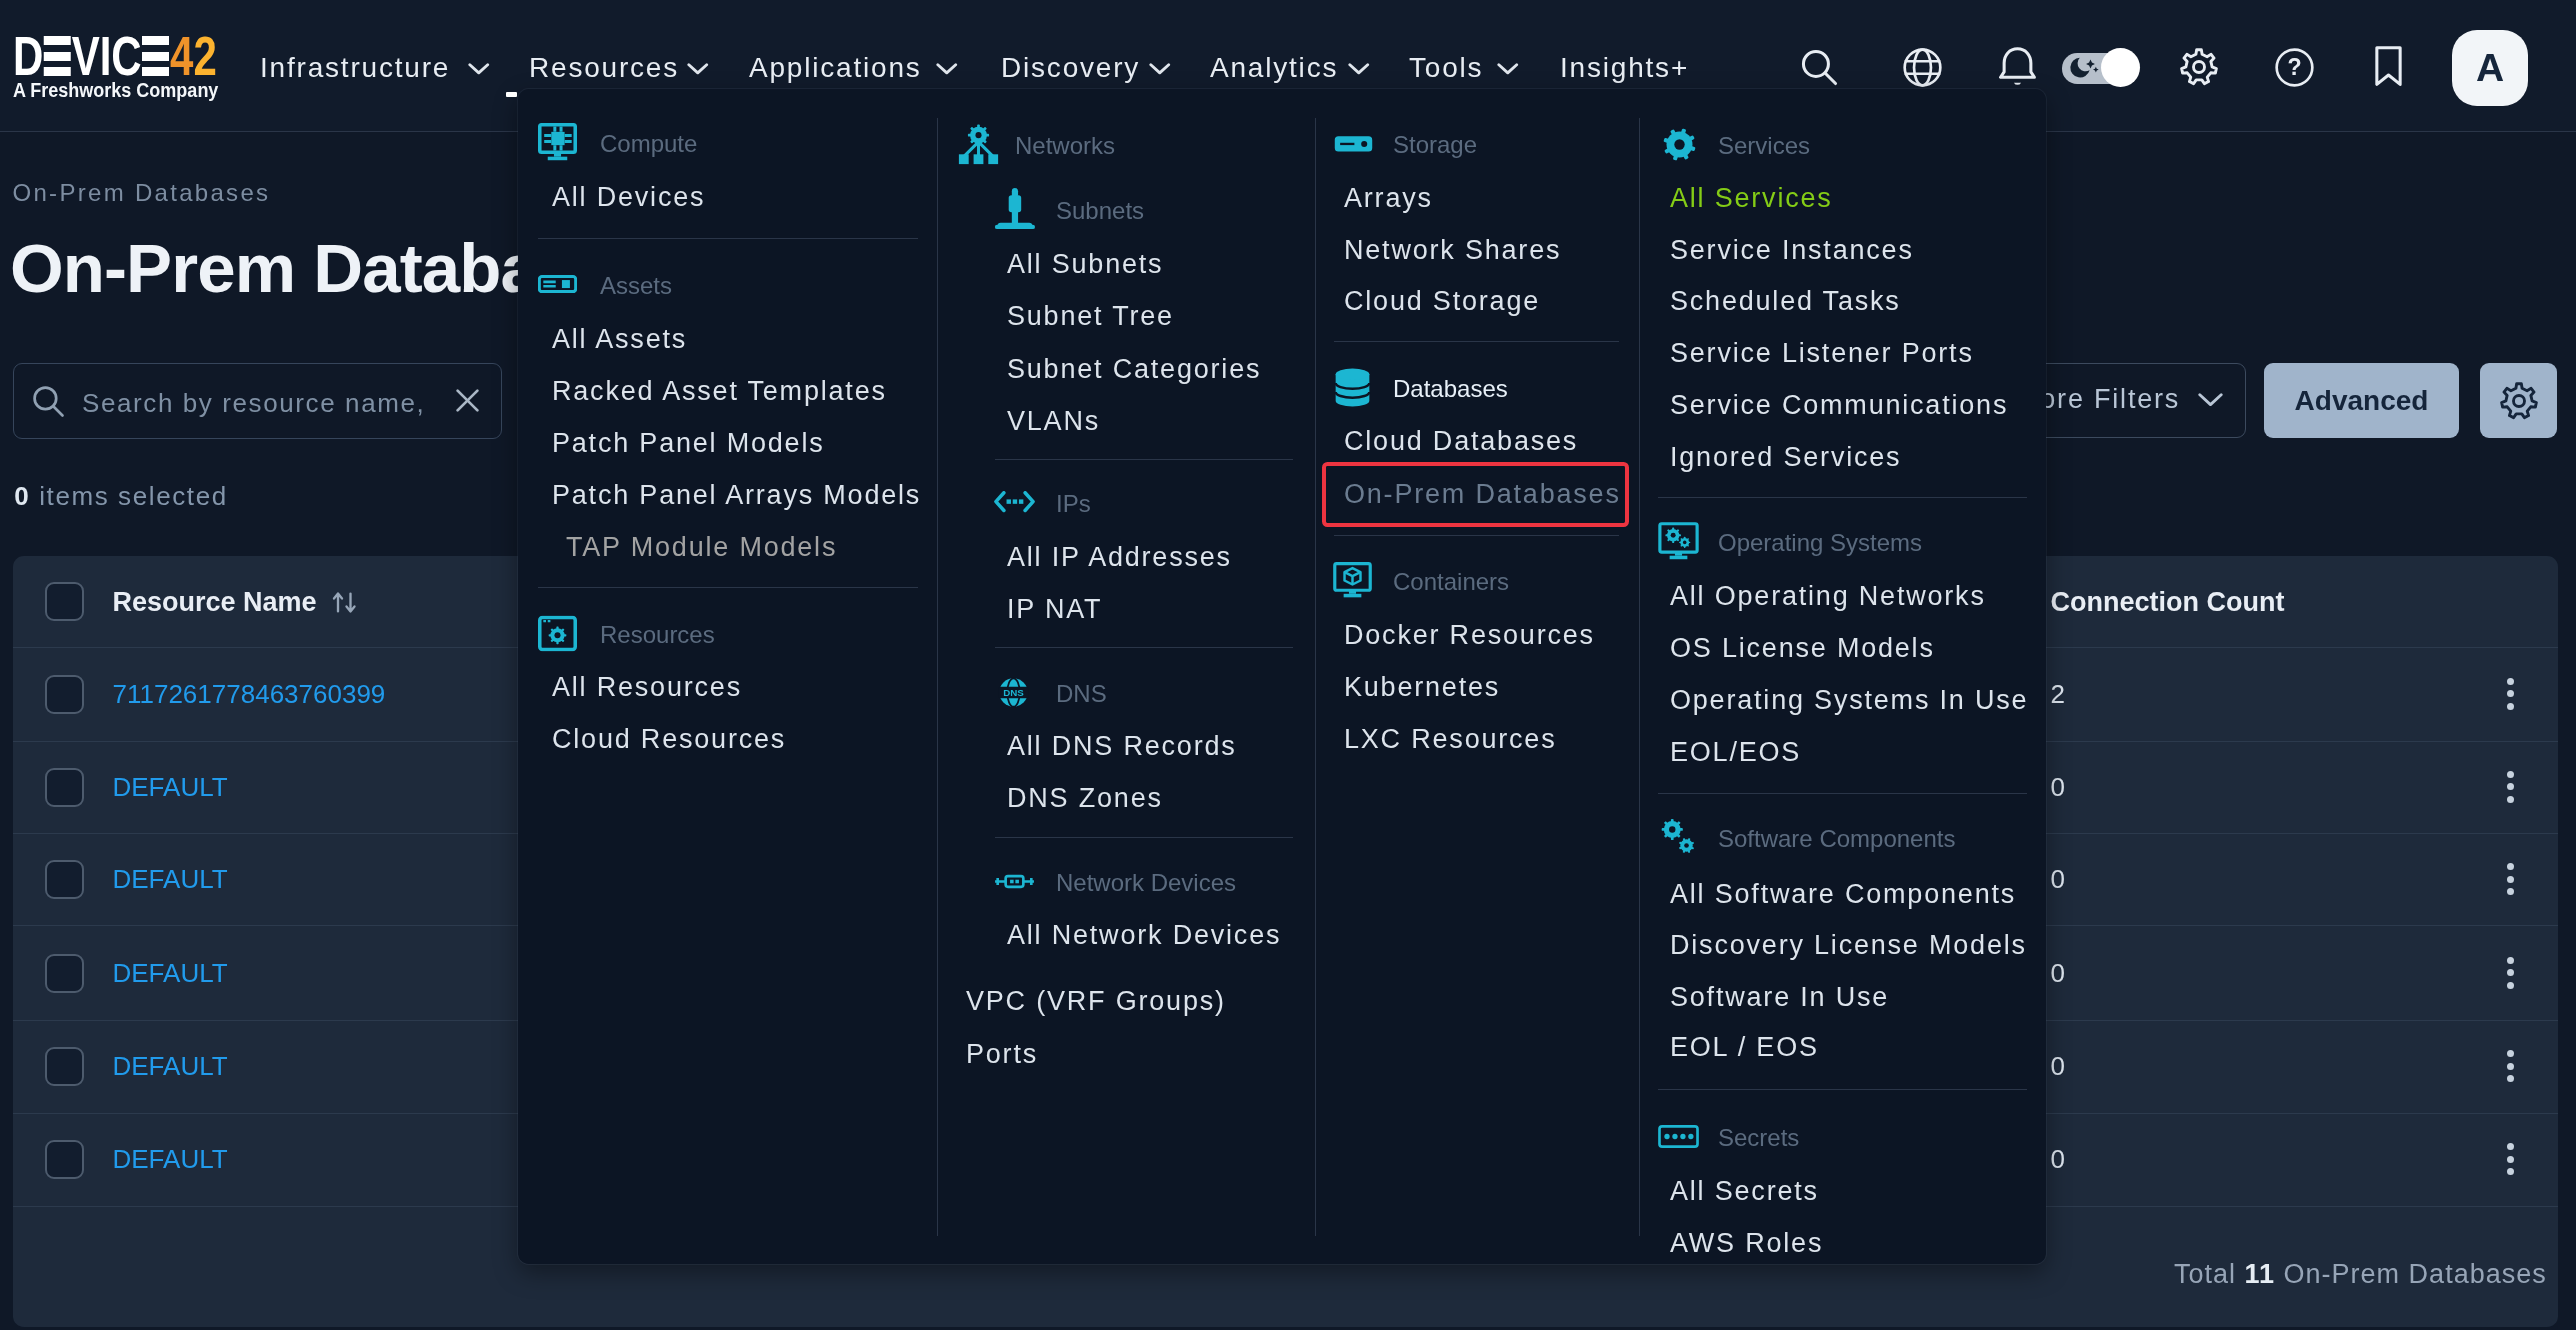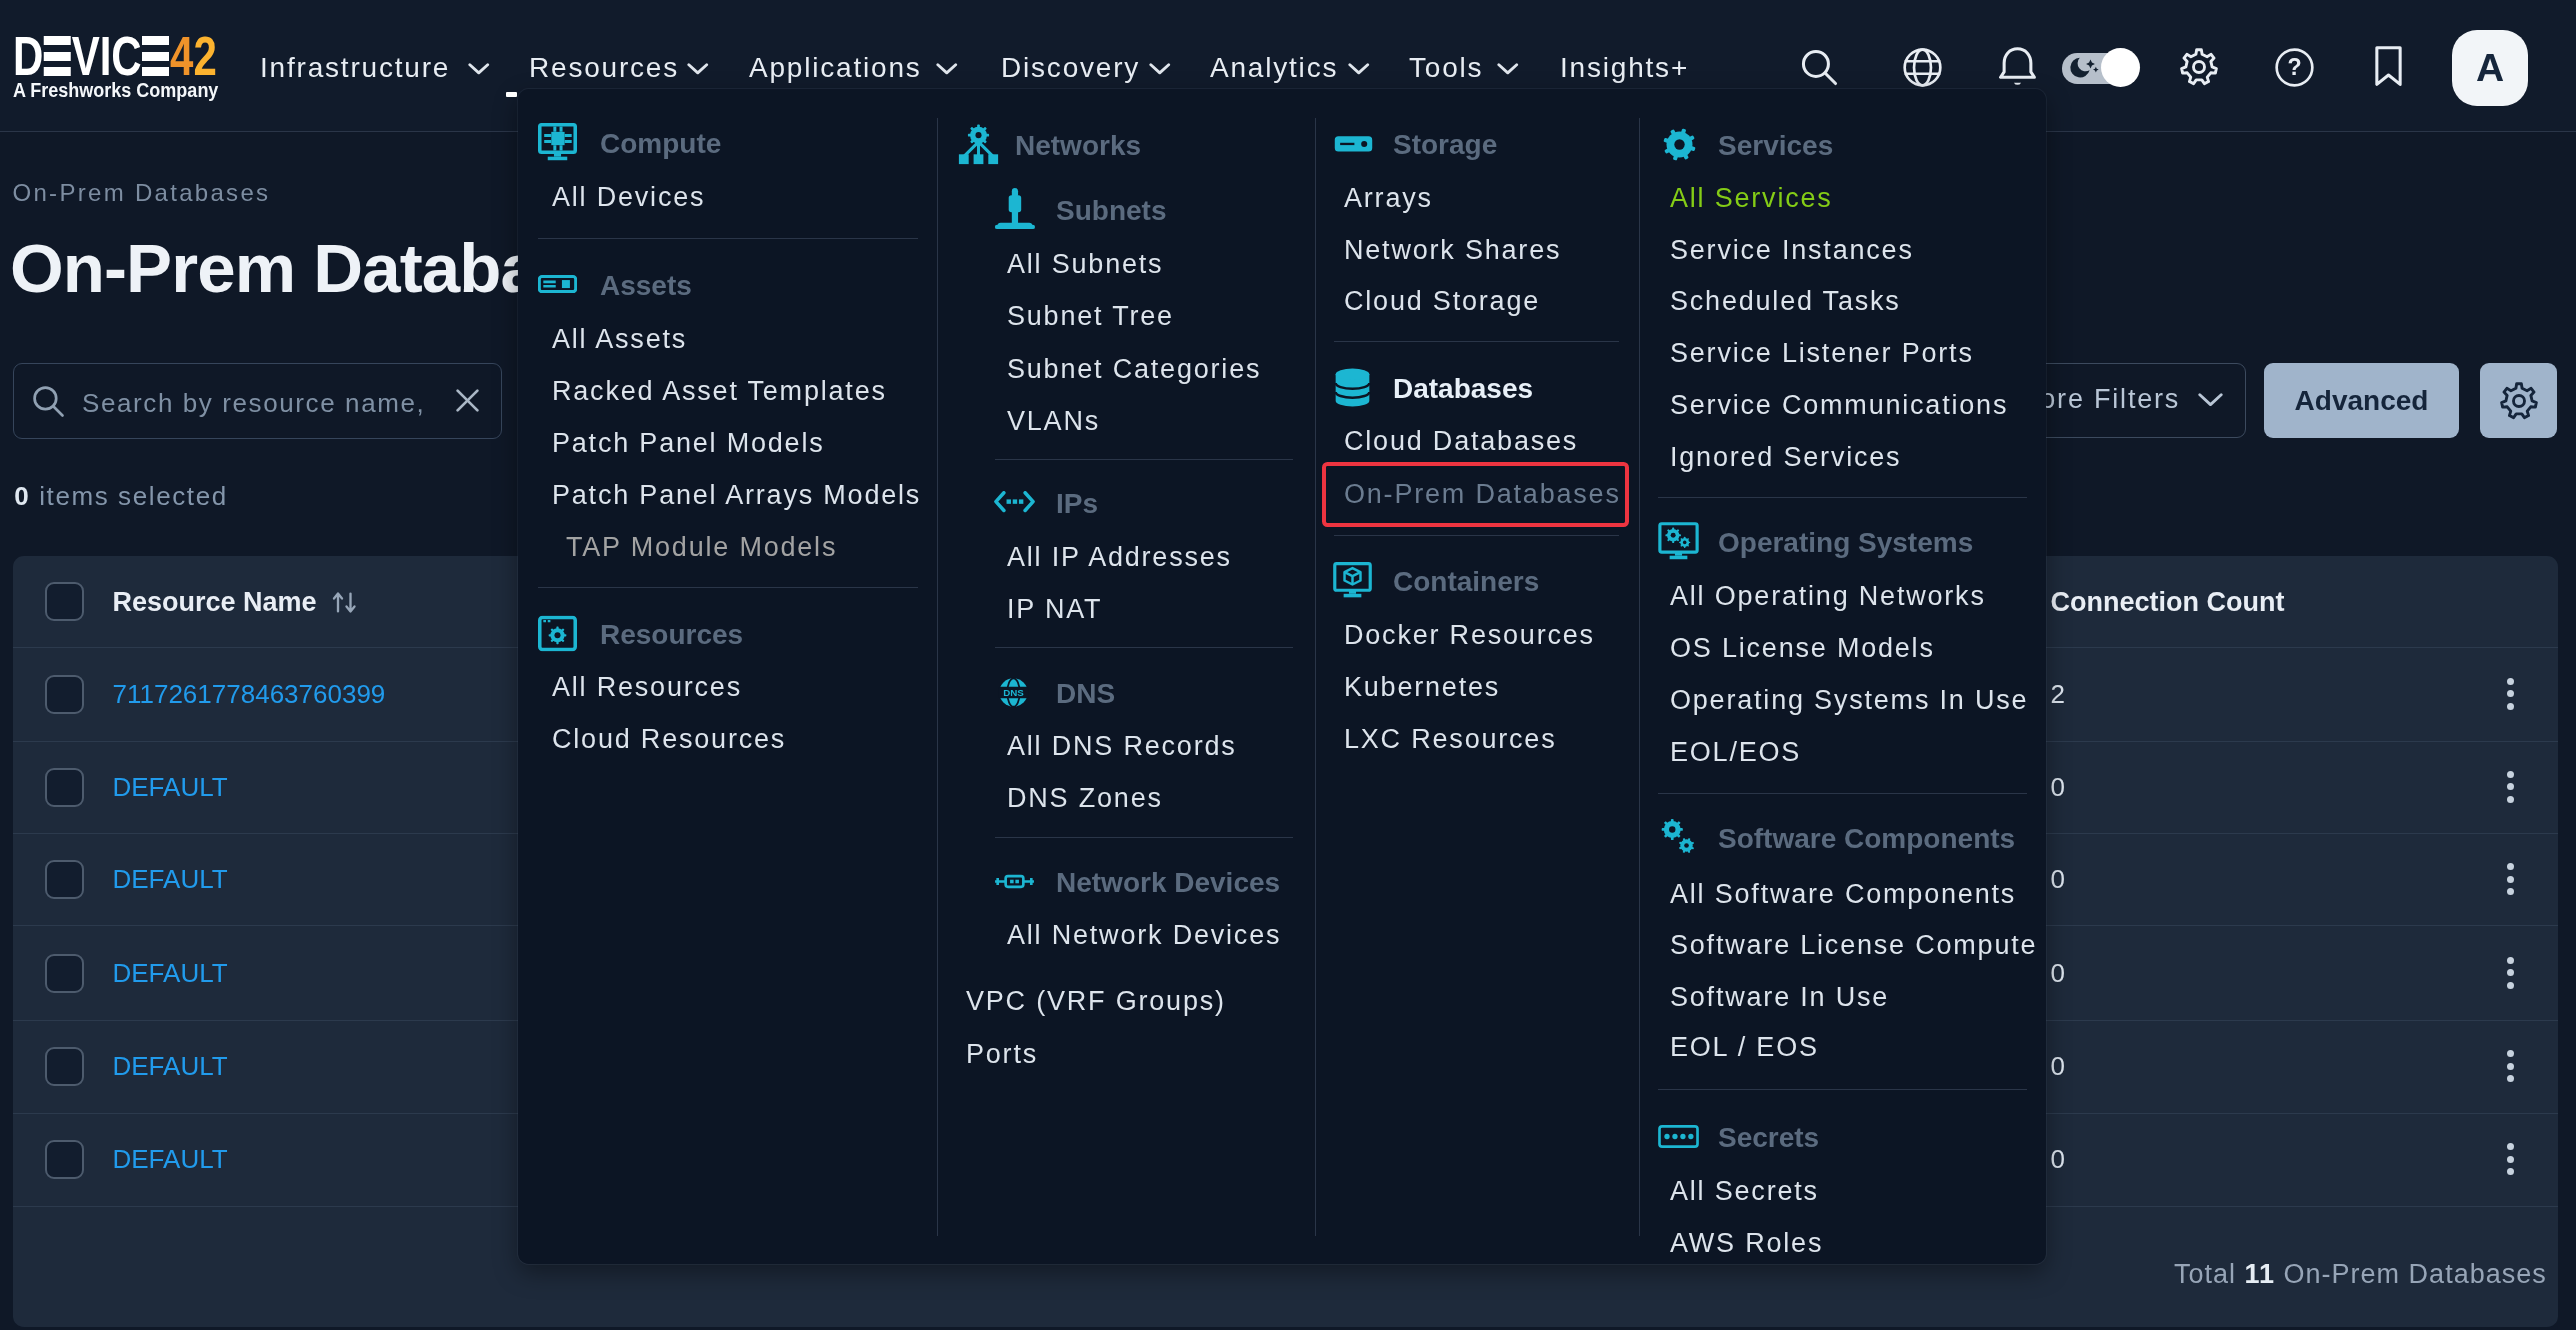--- a/index.html
+++ b/index.html
@@ -7,21 +7,21 @@
 .navitem{font-size:28px;letter-spacing:1.8px;color:#e8edf3;line-height:41px;top:47px;z-index:41}
 .bc{left:12.5px;top:179px;font-size:24px;letter-spacing:2.3px;color:#7d8da1;z-index:10}
 .h1{left:10px;top:229px;font-size:69px;font-weight:bold;color:#eef2f7;letter-spacing:-0.9px;z-index:10}
 .sbox{left:12.5px;top:363px;width:489px;height:76px;border:1.8px solid #36455b;border-radius:9px;z-index:10}
 .card{left:12.5px;top:556px;width:2545px;height:771px;background:#1e2a3b;border-radius:10.8px;z-index:5}
 .cb{width:39px;height:39px;border:2.7px solid #4d5b6d;border-radius:9px;background:#121d2e;position:absolute;left:32px}
 .rowline{position:absolute;left:0;width:2545px;height:0.9px;background:#2c3a4d}
 .rn{font-size:26px;position:absolute;white-space:nowrap}
 .panel{left:518px;top:89px;width:1528px;height:1175px;background:#0c1524;border-radius:10.8px;z-index:100;box-shadow:0 0 0 0.9px rgba(130,150,180,0.10),0 9px 25px rgba(0,0,0,0.38)}
 .pdiv{position:absolute;width:0.9px;background:#2a3548;top:29px;height:1118px}
-.mh{position:absolute;font-size:28px;font-weight:bold;color:#5b6b7f;white-space:nowrap;transform:translateY(-50%)}
+.mh{position:absolute;font-size:24px;font-weight:normal;color:#5b6b7f;white-space:nowrap;transform:translateY(-50%)}
 .mi{position:absolute;font-size:27px;letter-spacing:1.8px;color:#dde4ec;white-space:nowrap;transform:translateY(-50%)}
 .gdiv{position:absolute;height:0.9px;background:#2a3548}
 .micon{position:absolute;transform:translateY(-50%)}
 </style></head><body>
 
 <div class="abs nav"></div>
 <div class="abs" style="left:12.5px;top:36px;font-size:56px;font-weight:bold;color:#fff;z-index:41;line-height:40px;transform:scaleX(0.75);transform-origin:0 0;white-space:nowrap;display:flex;align-items:flex-start">D<span style="display:inline-block;width:36px;height:40px;margin:0 0.9px;background:linear-gradient(#fff 0,#fff 9px,transparent 9px,transparent 15.7px,#fff 15.7px,#fff 25px,transparent 25px,transparent 31px,#fff 31px,#fff 40px)"></span>VIC<span style="display:inline-block;width:36px;height:40px;margin:0 0.9px;background:linear-gradient(#fff 0,#fff 9px,transparent 9px,transparent 15.7px,#fff 15.7px,#fff 25px,transparent 25px,transparent 31px,#fff 31px,#fff 40px)"></span><span style="color:#f0932a">4</span><span style="color:#fcb32f">2</span></div>
 <div class="abs" style="left:12.5px;top:79px;font-size:20px;font-weight:bold;color:#f4f7fa;z-index:41;transform:scaleX(0.9);transform-origin:0 0;white-space:nowrap">A Freshworks Company</div>
 <div class="abs navitem" style="left:260px">Infrastructure</div>
 <svg class="abs" style="left:468px;top:63px;z-index:41" width="21.5" height="12.5" viewBox="0 0 24 14">
@@ -363,21 +363,21 @@
         <rect x="30.88" y="23.25" width="2.24" height="3.5" rx="0.7000000000000001" fill="#1cb6d2" transform="rotate(112.91831180523293 32 32)"></rect>
         <rect x="30.88" y="23.25" width="2.24" height="3.5" rx="0.7000000000000001" fill="#1cb6d2" transform="rotate(157.91831180523292 32 32)"></rect>
         <rect x="30.88" y="23.25" width="2.24" height="3.5" rx="0.7000000000000001" fill="#1cb6d2" transform="rotate(202.91831180523295 32 32)"></rect>
         <rect x="30.88" y="23.25" width="2.24" height="3.5" rx="0.7000000000000001" fill="#1cb6d2" transform="rotate(247.91831180523297 32 32)"></rect>
         <rect x="30.88" y="23.25" width="2.24" height="3.5" rx="0.7000000000000001" fill="#1cb6d2" transform="rotate(292.918311805233 32 32)"></rect>
         <rect x="30.88" y="23.25" width="2.24" height="3.5" rx="0.7000000000000001" fill="#1cb6d2" transform="rotate(337.918311805233 32 32)"></rect>
         <circle cx="32" cy="32" r="2.6" fill="#0c1524"></circle>
       </svg></div>
 <div class="mh" style="left:1200px;top:750px;color:#5b6b7f">Software Components</div>
 <div class="mi" style="left:1152px;top:805px;color:#dde4ec">All Software Components</div>
-<div class="mi" style="left:1152px;top:856px;color:#dde4ec">Software License Compute</div>
+<div class="mi" style="left:1152px;top:856px;color:#dde4ec">Discovery License Models</div>
 <div class="mi" style="left:1152px;top:908px;color:#dde4ec">Software In Use</div>
 <div class="mi" style="left:1152px;top:958px;color:#dde4ec">EOL / EOS</div>
 <div class="gdiv" style="left:1140px;top:1000px;width:369px"></div>
 <div class="micon" style="left:1140px;top:1049px"><svg width="41" height="23" viewBox="0 0 46 26">
         <rect x="1.5" y="1.5" width="43" height="23" rx="3" fill="none" stroke="#1cb6d2" stroke-width="3"></rect>
         <circle cx="10" cy="13" r="3" fill="#1cb6d2"></circle>
         <circle cx="19" cy="13" r="3" fill="#1cb6d2"></circle>
         <circle cx="28" cy="13" r="3" fill="#1cb6d2"></circle>
         <circle cx="37" cy="13" r="3" fill="#1cb6d2"></circle>
       </svg></div>

